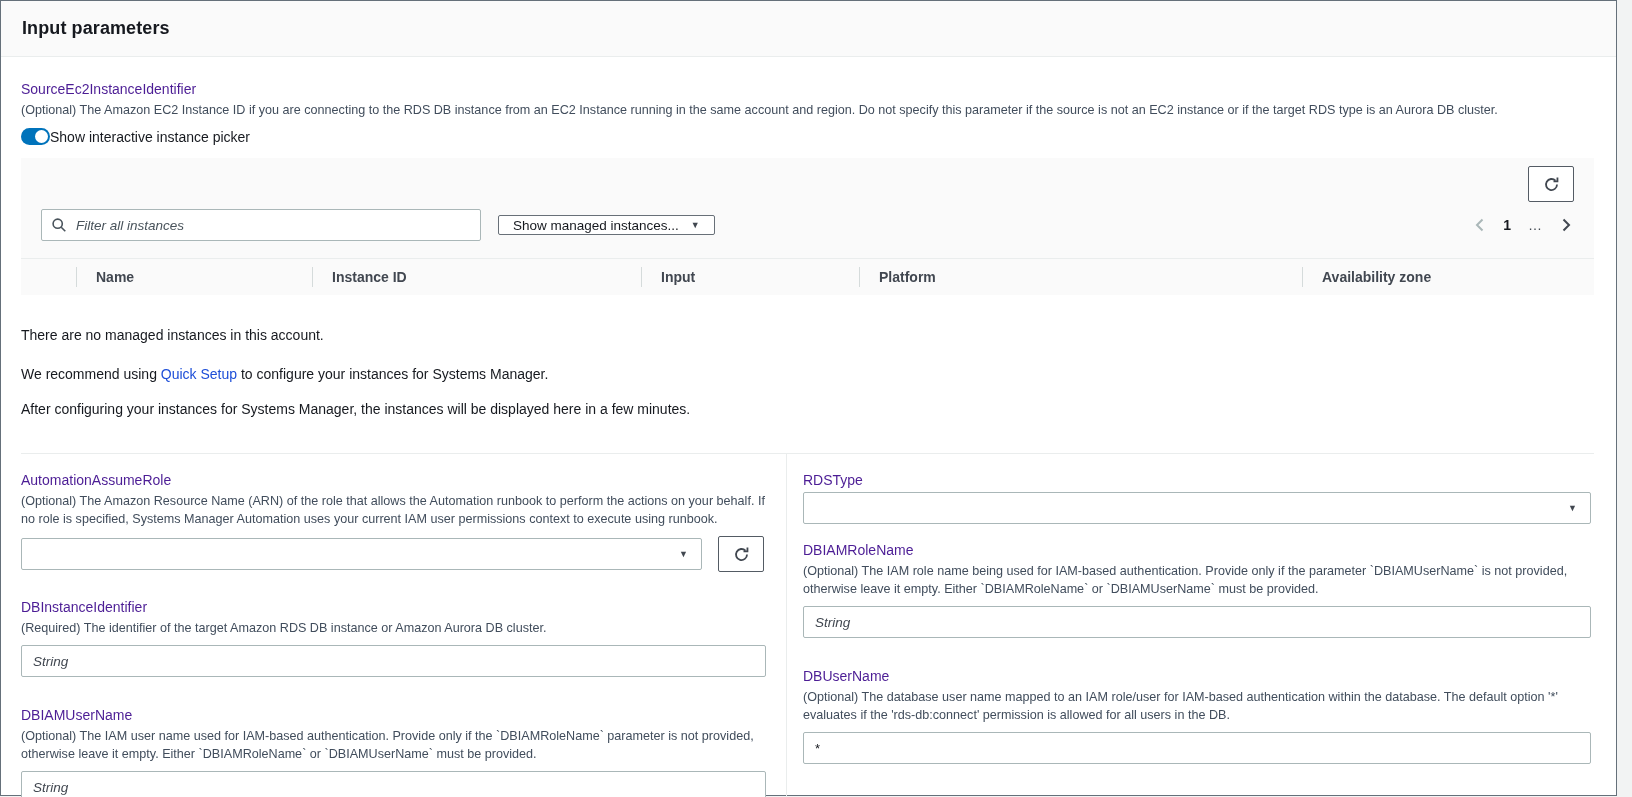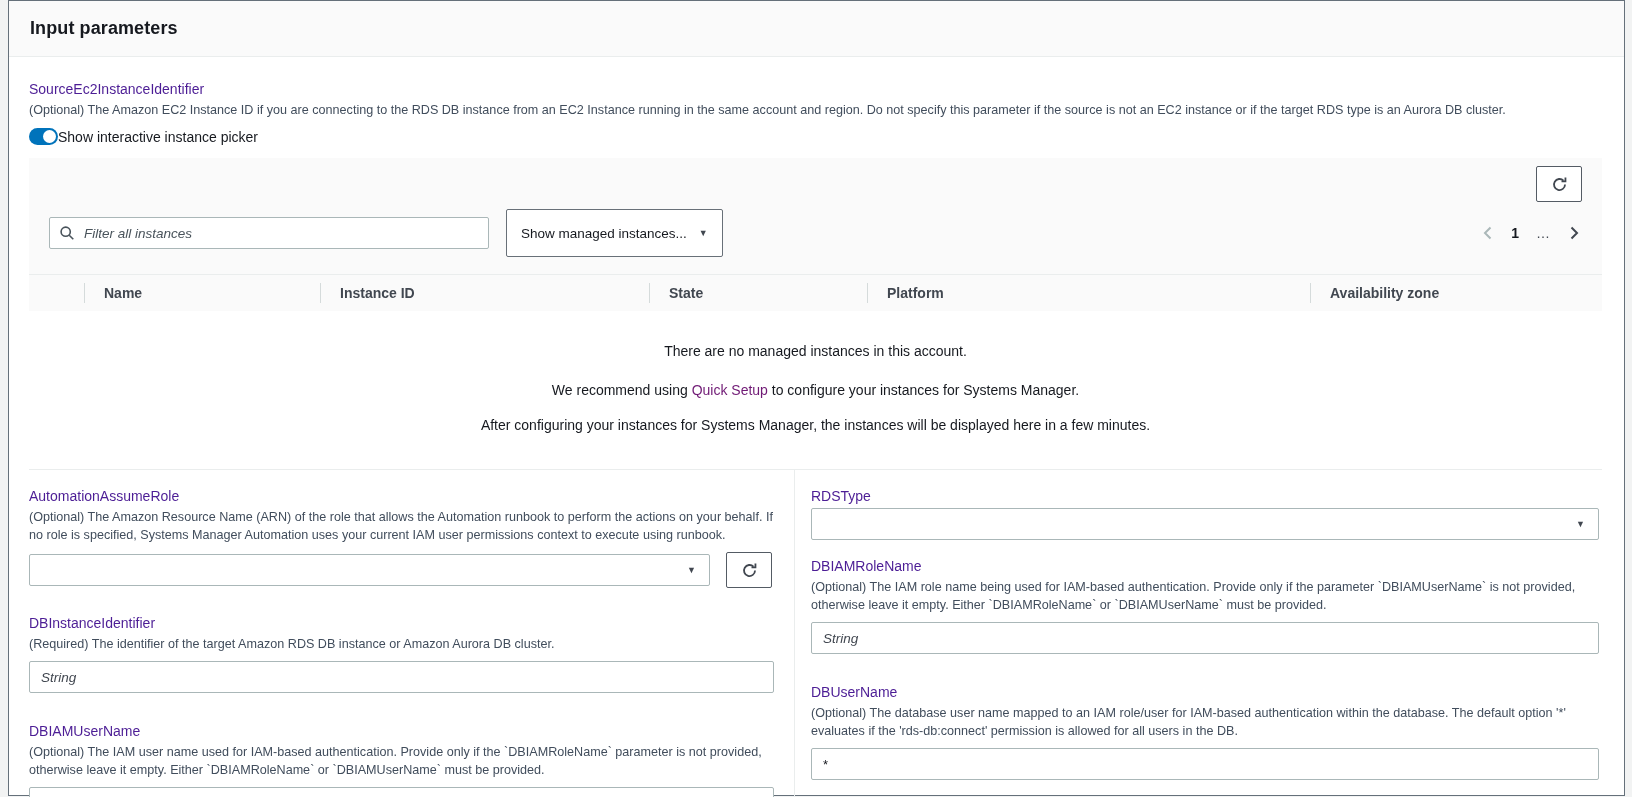--- a/index.html
+++ b/index.html
@@ -1,18 +1,18 @@
 <!DOCTYPE html>
 <html><head>
 <meta charset="utf-8">
 <style>
   * { margin:0; padding:0; box-sizing:border-box; }
   html,body { width:1632px; height:797px; overflow:hidden;
     background:#f2f3f3; font-family:"Liberation Sans", sans-serif; color:#16191f; }
-  .card { position:absolute; left:8px; top:0; width:1617px; height:796px;
+  .card { position:absolute; left:0; top:0; width:1617px; height:796px;
     background:#ffffff; border:1px solid #65707a; }
   .card-header { height:56px; background:#fafafa; border-bottom:1px solid #eaeded;
     display:flex; align-items:center; padding:0 21px; }
   .card-title { font-size:18px; font-weight:700; letter-spacing:.1px; }
   .content { padding:24px 20px 0 20px; }
 
   .param-name { font-size:14px; color:#4c1d95; margin-bottom:4px; }
   .param-desc { font-size:12.6px; color:#414d5c; line-height:18px; }
 
   .toggle-row { display:flex; align-items:center; margin-top:9px; }
@@ -27,41 +27,41 @@
   .tool-header { background:#fafafa; padding:8px 20px 17px 20px; }
   .refresh-row { display:flex; justify-content:flex-end; }
   .btn-icon { width:46px; height:36px; background:#ffffff; border:1px solid #545b64;
     border-radius:2px; display:flex; align-items:center; justify-content:center; cursor:pointer; }
   .filter-row { display:flex; align-items:center; margin-top:7px; }
   .filter-wrap { position:relative; width:440px; height:32px; }
   .filter-wrap input { width:100%; height:100%; border:1px solid #aab7b8; border-radius:2px;
     padding:0 10px 0 34px; font-size:13.5px; font-family:"Liberation Sans", sans-serif; color:#0f172a; background:#fff; }
   .filter-wrap input::placeholder { font-style:italic; color:#49535b; opacity:1; }
   .search-ico { position:absolute; left:10px; top:8px; }
-  .scope-btn { margin-left:17px; height:48px; padding:0 14px; background:#fff;
+  .scope-btn { margin-left:17px; height:20px; padding:0 14px; background:#fff;
     border:1px solid #687078; border-radius:2px; display:flex; align-items:center; gap:12px;
     font-size:13.5px; color:#16191f; cursor:pointer; }
   .caret { font-size:9px; color:#414750; line-height:1; }
   .pagination { margin-left:auto; display:flex; align-items:center; gap:17px;
     padding-right:2px; font-size:14px; }
   .page-num { font-weight:700; }
   .page-ellipsis { color:#414750; letter-spacing:1px; }
   .pg-btn { background:none; border:none; display:flex; align-items:center; cursor:pointer; padding:0; }
 
   .thead { display:grid; grid-template-columns:55px 236px 329px 218px 443px 1fr;
     background:#fafafa; border-top:1px solid #eaeded; height:37px; align-items:center; }
   .th { font-size:14px; font-weight:700; color:#414750; padding-left:20px;
     position:relative; height:100%; display:flex; align-items:center; }
   .th.sep::before { content:""; position:absolute; left:0; top:8px; bottom:8px;
     width:1px; background:#d5dbdb; }
 
-  .tbody-empty { background:#ffffff; text-align:center; padding:32px 0 36px 0; font-size:14px; }
+  .tbody-empty { background:#ffffff; text-align:left; padding:32px 0 36px 0; font-size:14px; }
   .empty-l1 { margin-bottom:23px; }
   .empty-l2 { margin-bottom:19px; }
-  .link { color:#701a75; text-decoration:none; cursor:pointer; }
+  .link { color:#1d4ed8; text-decoration:none; cursor:pointer; }
 
   
   .params { display:flex; align-items:stretch; min-height:357px; }
   .params-left { width:785px; padding:0 20px; }
   .divider-v { width:1px; background:#eaeded; }
   .params-right { flex:1; padding:0 25px 0 16px; }
   .field { margin-top:18px; }
   .field .param-desc { margin-bottom:8px; }
   .select { height:32px; background:#fff; border:1px solid #aab7b8; border-radius:2px;
     display:flex; align-items:center; justify-content:flex-end; padding:0 13px; cursor:pointer; }
@@ -138,21 +138,21 @@
               </span>
             </button>
           </div>
         </div>
       </div>
 
       <div class="thead">
         <div class="th"></div>
         <div class="th sep">Name</div>
         <div class="th sep">Instance ID</div>
-        <div class="th sep">State</div>
+        <div class="th sep">Input</div>
         <div class="th sep">Platform</div>
         <div class="th sep">Availability zone</div>
       </div>
 
       <div class="tbody-empty">
         <div class="empty-l1">There are no managed instances in this account.</div>
         <div class="empty-l2"><span>We recommend using </span><a class="link">Quick Setup</a><span> to configure your instances for Systems Manager.</span></div>
         <div>After configuring your instances for Systems Manager, the instances will be displayed here in a few minutes.</div>
       </div>
     </div>

